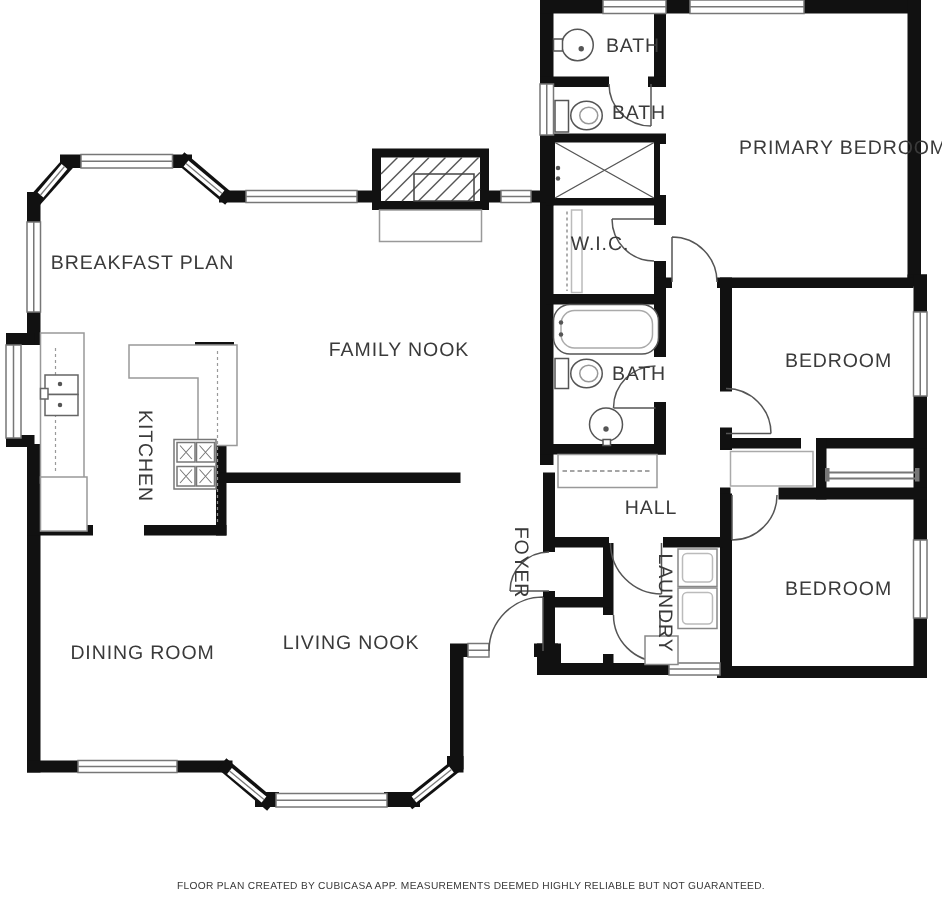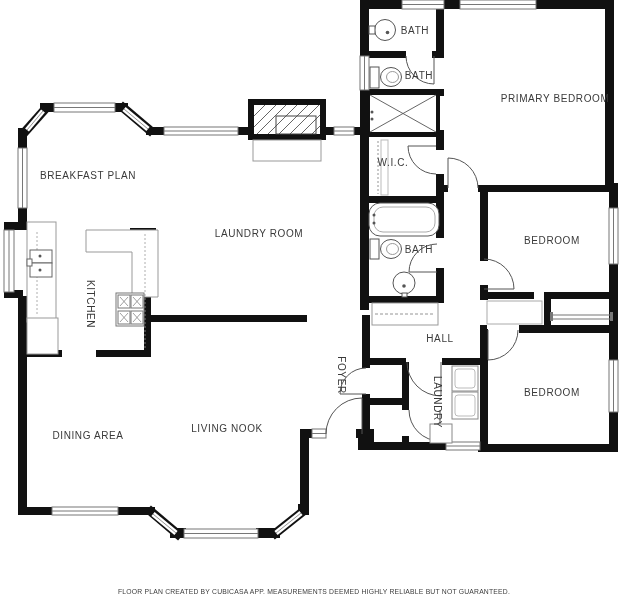--- a/index.html
+++ b/index.html
@@ -1,20 +1,20 @@
 <!DOCTYPE html>
 <html><head>
 <meta charset="utf-8">
 <style>
   html,body{margin:0;padding:0;background:#fff;}
   #plan-root{position:relative;width:628px;height:600px;background:#fff;overflow:hidden;
     font-family:"Liberation Sans",sans-serif;}
   #plan-svg{position:absolute;left:0;top:0;}
-  .label{position:absolute;transform:translate(-50%,-50%);font-size:10px;letter-spacing:0.6px;
-    color:#3a3a3a;white-space:nowrap;z-index:5;}
+  .label{position:absolute;transform:translate(-50%,-50%);font-size:13px;letter-spacing:0.6px;
+    color:#3a3a3a;white-space:nowrap;z-index:5;padding-left:14px;}
   .label.vertical{writing-mode:vertical-rl;}
   .footer-note{position:absolute;left:314px;top:591px;transform:translate(-50%,-50%);
     font-size:6.8px;letter-spacing:0.2px;color:#3a3a3a;white-space:nowrap;z-index:5;}
 </style>
 </head>
 <body>
 
 <div id="plan-root">
   <svg id="plan-svg" width="628" height="600" viewBox="0 0 628 600">
 
@@ -261,29 +261,29 @@
     <g stroke="#888" stroke-width="1" fill="#fff">
       <rect x="452" y="366" width="26" height="25"></rect>
       <rect x="455" y="369" width="20" height="19" rx="3" stroke="#bbb" fill="none"></rect>
       <rect x="452" y="392" width="26" height="27"></rect>
       <rect x="455" y="395" width="20" height="21" rx="3" stroke="#bbb" fill="none"></rect>
       <rect x="430" y="424" width="22" height="19"></rect>
     </g>
   </svg>
 
   <span class="label" style="left:88px;top:175px">BREAKFAST PLAN</span>
-  <span class="label" style="left:259px;top:233px">LAUNDRY ROOM</span>
+  <span class="label" style="left:259px;top:233px">FAMILY NOOK</span>
   <span class="label vertical" style="left:90px;top:304px">KITCHEN</span>
-  <span class="label" style="left:88px;top:435px">DINING AREA</span>
+  <span class="label" style="left:88px;top:435px">DINING ROOM</span>
   <span class="label" style="left:227px;top:428px">LIVING NOOK</span>
   <span class="label" style="left:555px;top:98px">PRIMARY BEDROOM</span>
   <span class="label" style="left:552px;top:240px">BEDROOM</span>
   <span class="label" style="left:552px;top:392px">BEDROOM</span>
   <span class="label" style="left:415px;top:30px">BATH</span>
   <span class="label" style="left:419px;top:75px">BATH</span>
   <span class="label" style="left:419px;top:249px">BATH</span>
   <span class="label" style="left:393px;top:162px">W.I.C.</span>
-  <span class="label" style="left:440px;top:338px">HALL</span>
+  <span class="label" style="left:427px;top:338px">HALL</span>
   <span class="label vertical" style="left:341px;top:375px">FOYER</span>
   <span class="label vertical" style="left:437px;top:402px">LAUNDRY</span>
 
   <span class="footer-note">FLOOR PLAN CREATED BY CUBICASA APP. MEASUREMENTS DEEMED HIGHLY RELIABLE BUT NOT GUARANTEED.</span>
 </div>
 
 </body></html>

